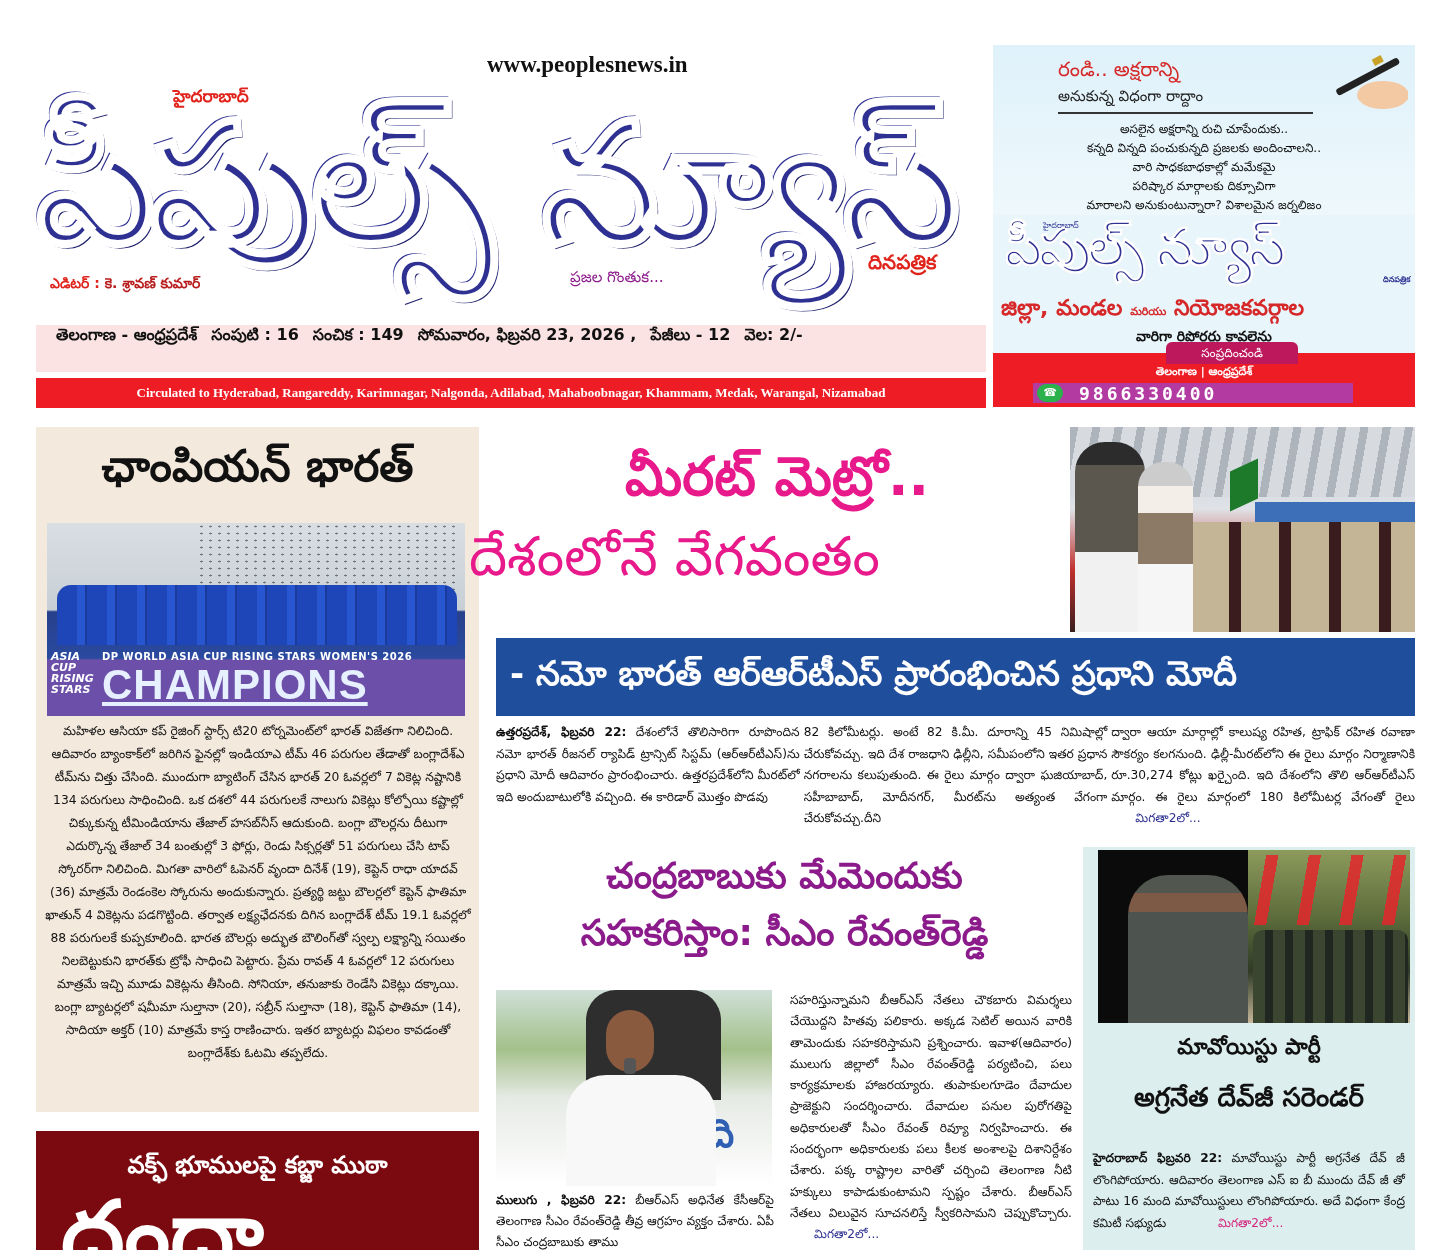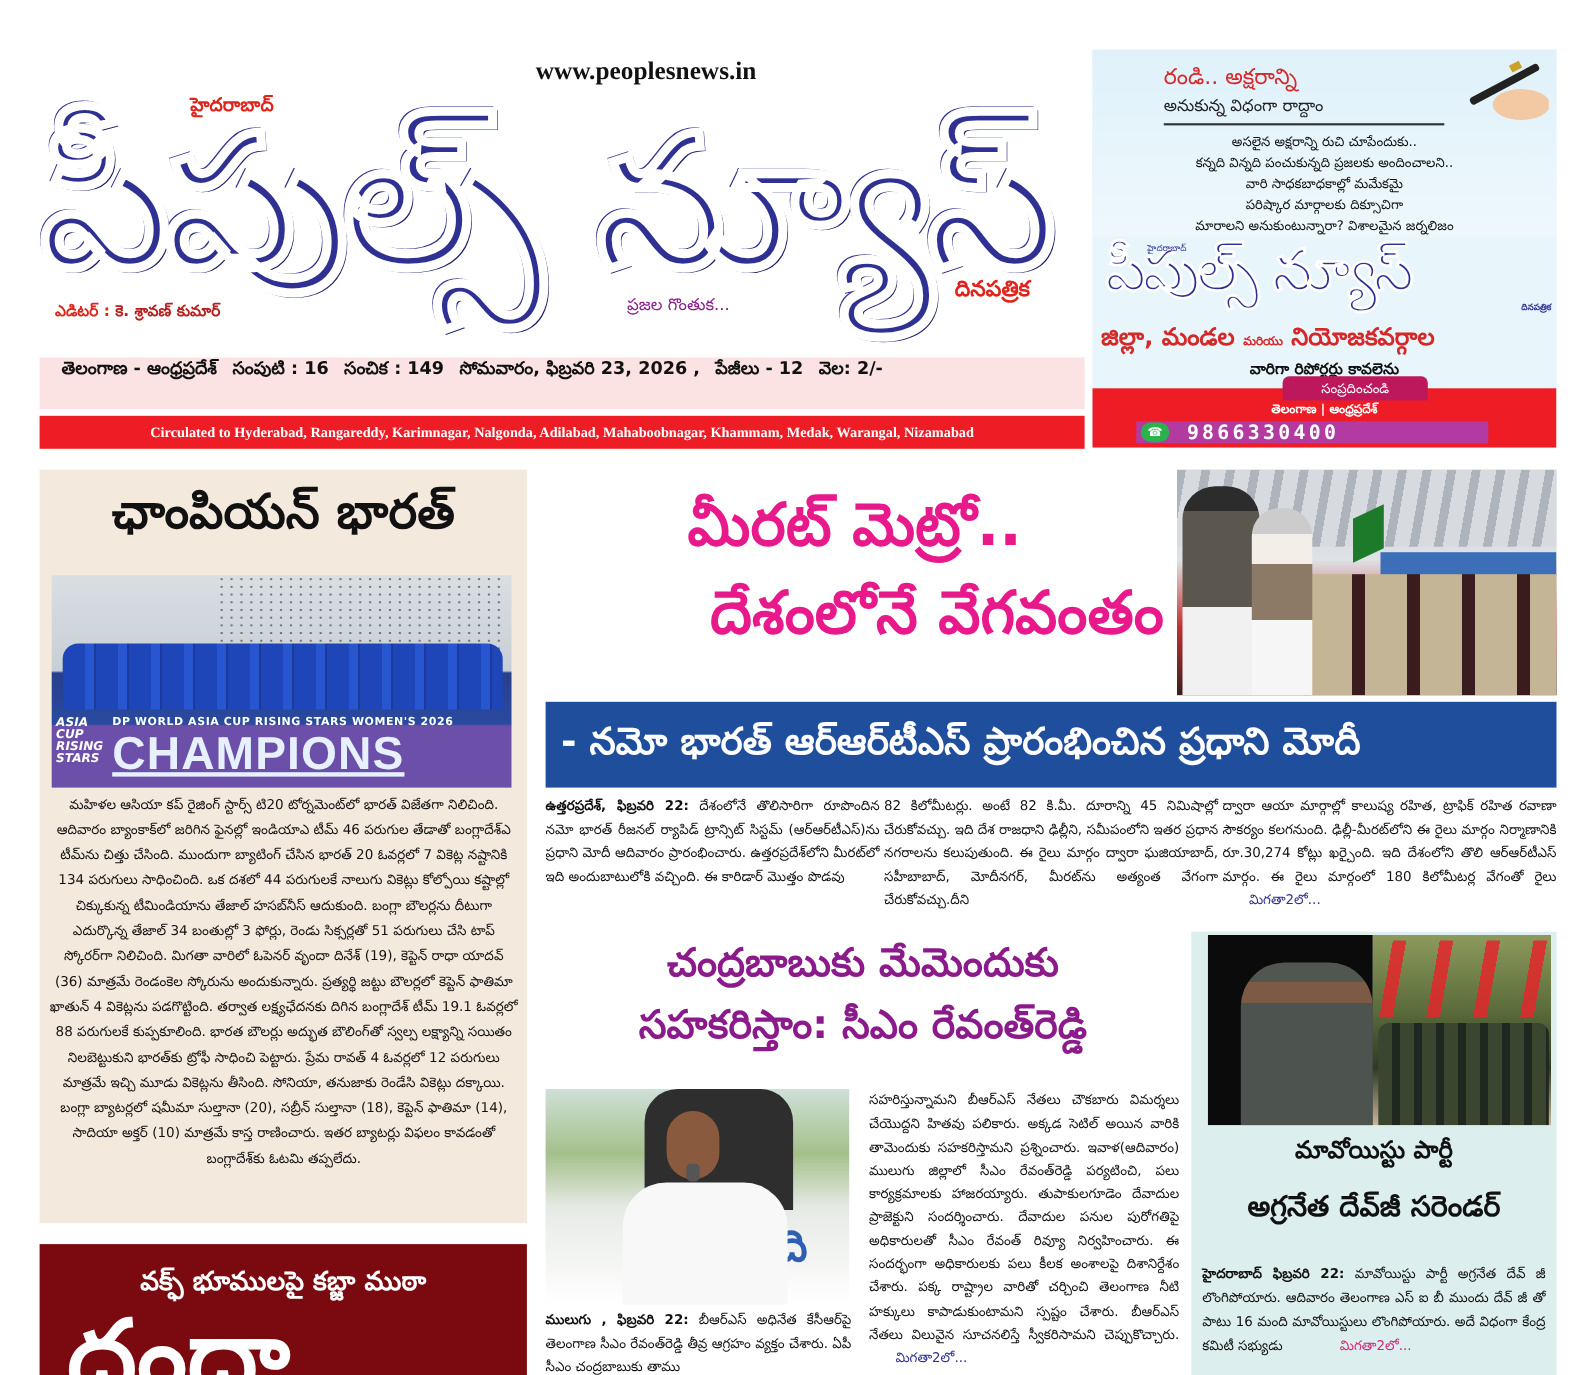--- a/index.html
+++ b/index.html
@@ -54,21 +54,21 @@
   .players { position: absolute; left: 10px; top: 62px; width: 400px; height: 60px;
      background: repeating-linear-gradient(90deg, #1e46b8 0 20px, #2856d0 20px 28px, #1b3b9c 28px 30px); border-radius: 14px 14px 0 0; }
   .left-body { left: 44px; top: 720px; width: 428px; font-size: 12.3px; line-height: 23px; text-align: center; color: #111; }
 
   .waqf-card { left: 36px; top: 1131px; width: 443px; height: 125px; background: #7a0a0f; overflow: hidden; }
   .waqf-head { position: absolute; left: 0; top: 20px; width: 443px; text-align: center; font-size: 24px; font-weight: bold; color: #fff; }
   .waqf-big { position: absolute; left: 25px; top: 58px; font-size: 90px; font-weight: bold; color: #fff; line-height: 90px; }
 
   
   .lead-head1 { left: 492px; top: 445px; width: 570px; text-align: center; font-size: 54px; font-weight: bold; color: #e8198b; }
-  .lead-head2 { left: 488px; top: 525px; width: 570px; text-align: right; font-size: 54px; font-weight: bold; color: #e8198b; }
+  .lead-head2 { left: 469px; top: 525px; width: 570px; text-align: left; font-size: 54px; font-weight: normal; color: #e8198b; }
   .metro-photo { left: 1070px; top: 427px; width: 345px; height: 205px; background: linear-gradient(#c5c9cf 0%, #dfe2e6 40%, #c0302e 70%, #3a1f1f 100%); overflow: hidden; }
   .metro-roof { position: absolute; left: 0; top: 0; width: 345px; height: 70px; background: repeating-linear-gradient(100deg, #aeb4bb 0 8px, #d7dadf 8px 22px); }
   .metro-person1 { position: absolute; left: 5px; top: 15px; width: 70px; height: 190px; background: linear-gradient(#2c2c2c 0 12%, #5b574f 12% 58%, #f1f1f1 58%); border-radius: 30px 30px 0 0; }
   .metro-person2 { position: absolute; left: 68px; top: 35px; width: 55px; height: 170px; background: linear-gradient(#ccc 0 14%, #f3efe8 14% 30%, #8d7a66 30% 60%, #f6f6f6 60%); border-radius: 25px 25px 0 0; }
   .metro-flag { position: absolute; left: 160px; top: 38px; width: 28px; height: 40px; background: #1e7a2b; transform: skewY(-25deg); }
   .metro-doors { position: absolute; left: 115px; top: 95px; width: 230px; height: 110px; background: repeating-linear-gradient(90deg, #3a1c1f 0 6px, #c4b596 6px 44px, #3a1c1f 44px 50px); }
   .metro-sign { position: absolute; left: 185px; top: 75px; width: 160px; height: 22px; background: #3c6fb8; }
   .sub-bar { left: 496px; top: 638px; width: 919px; height: 78px; background: #1f4e9c; color: #fff; font-size: 34px; font-weight: bold; display: flex; align-items: center; padding-left: 14px; white-space: nowrap; }
 
   .cols3 { left: 496px; top: 722px; width: 919px; height: 115px; display: flex; gap: 4px; }

